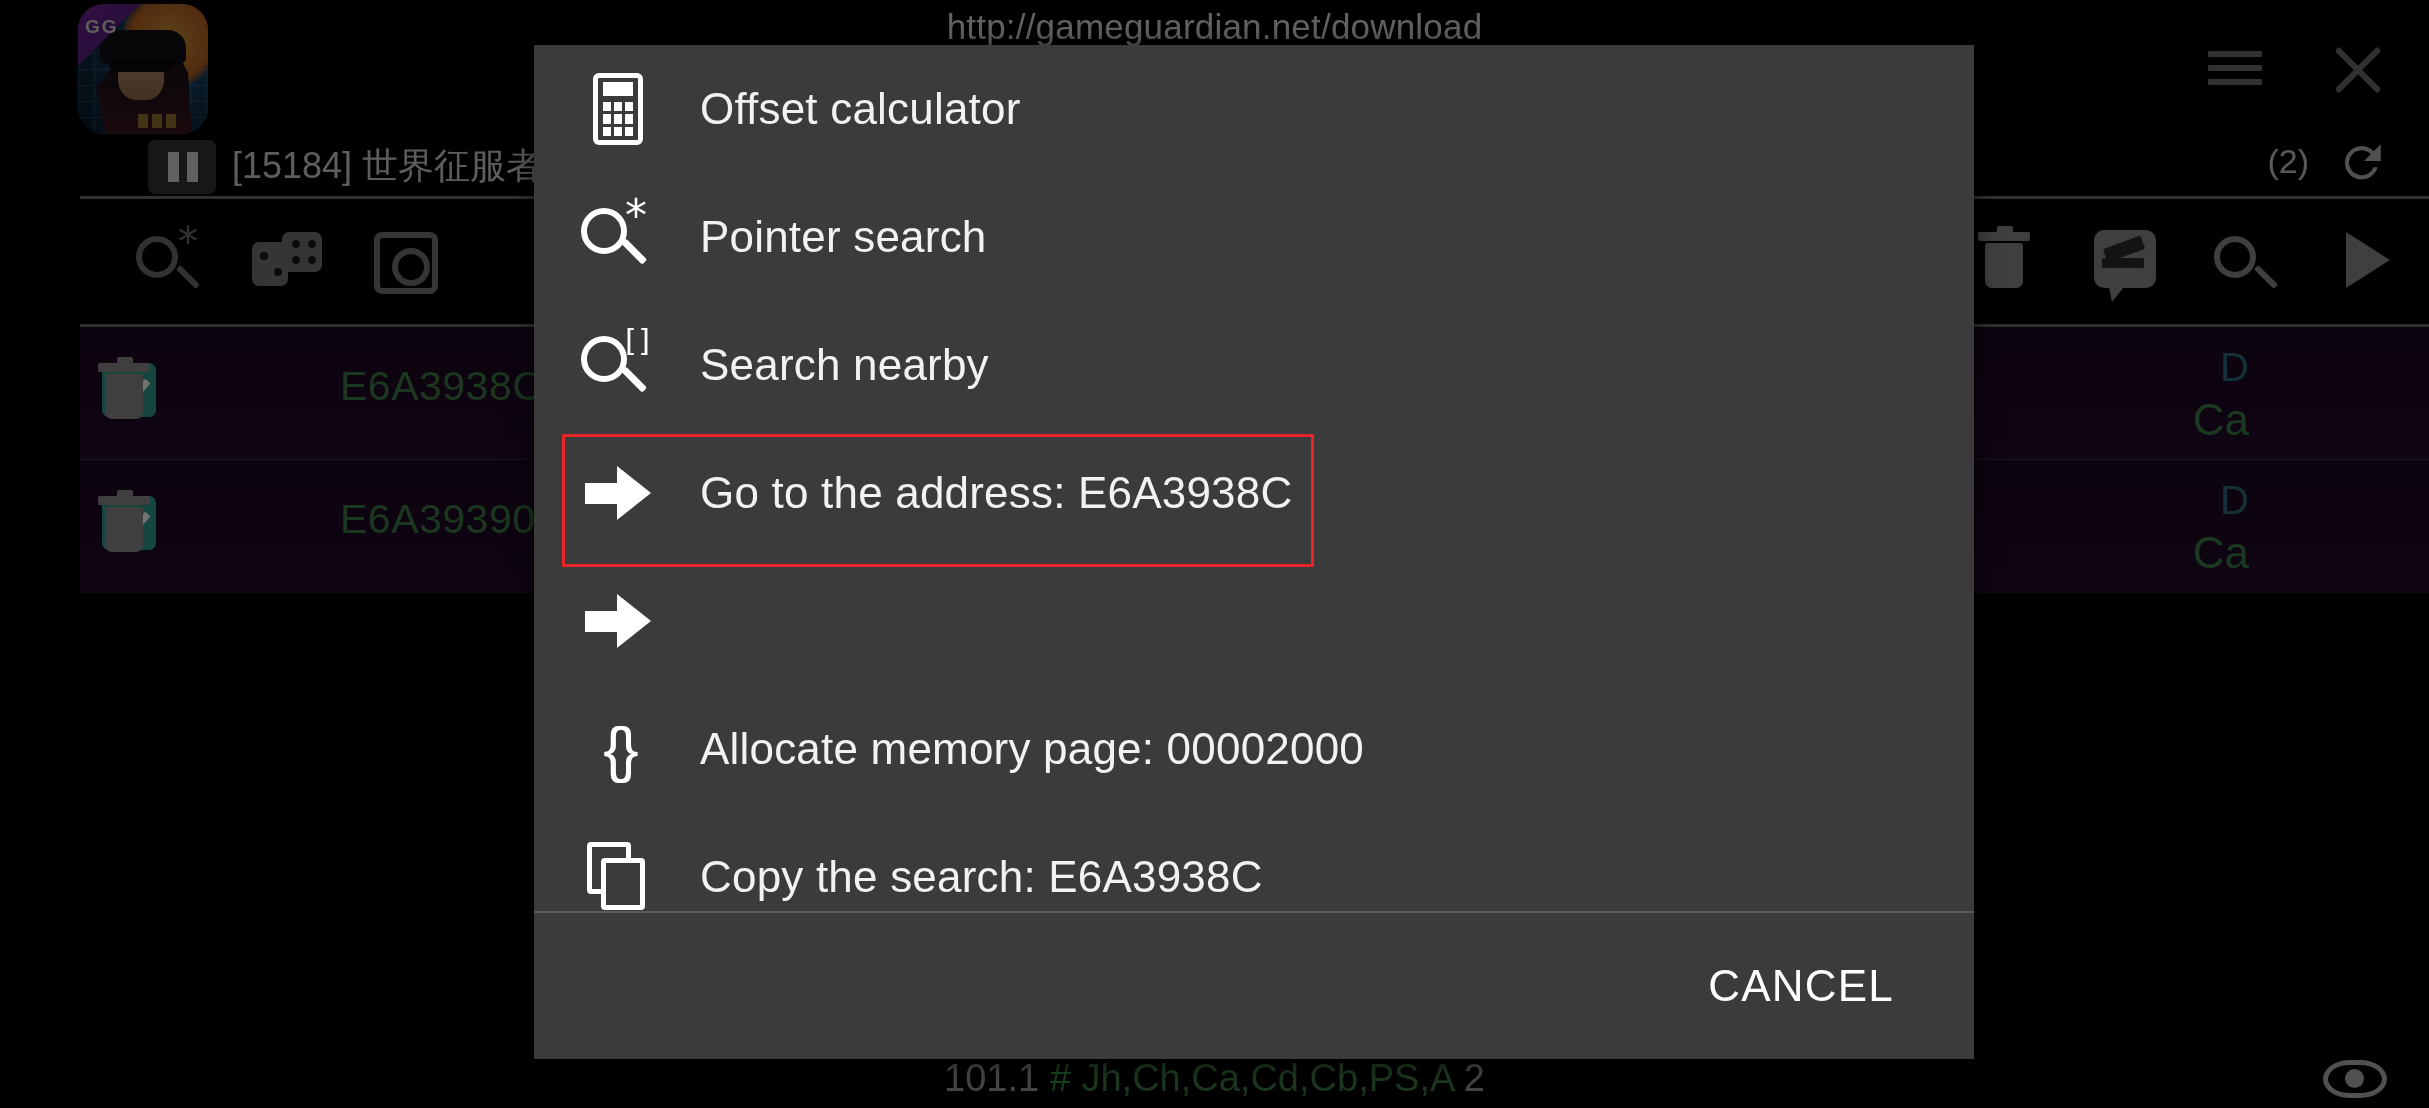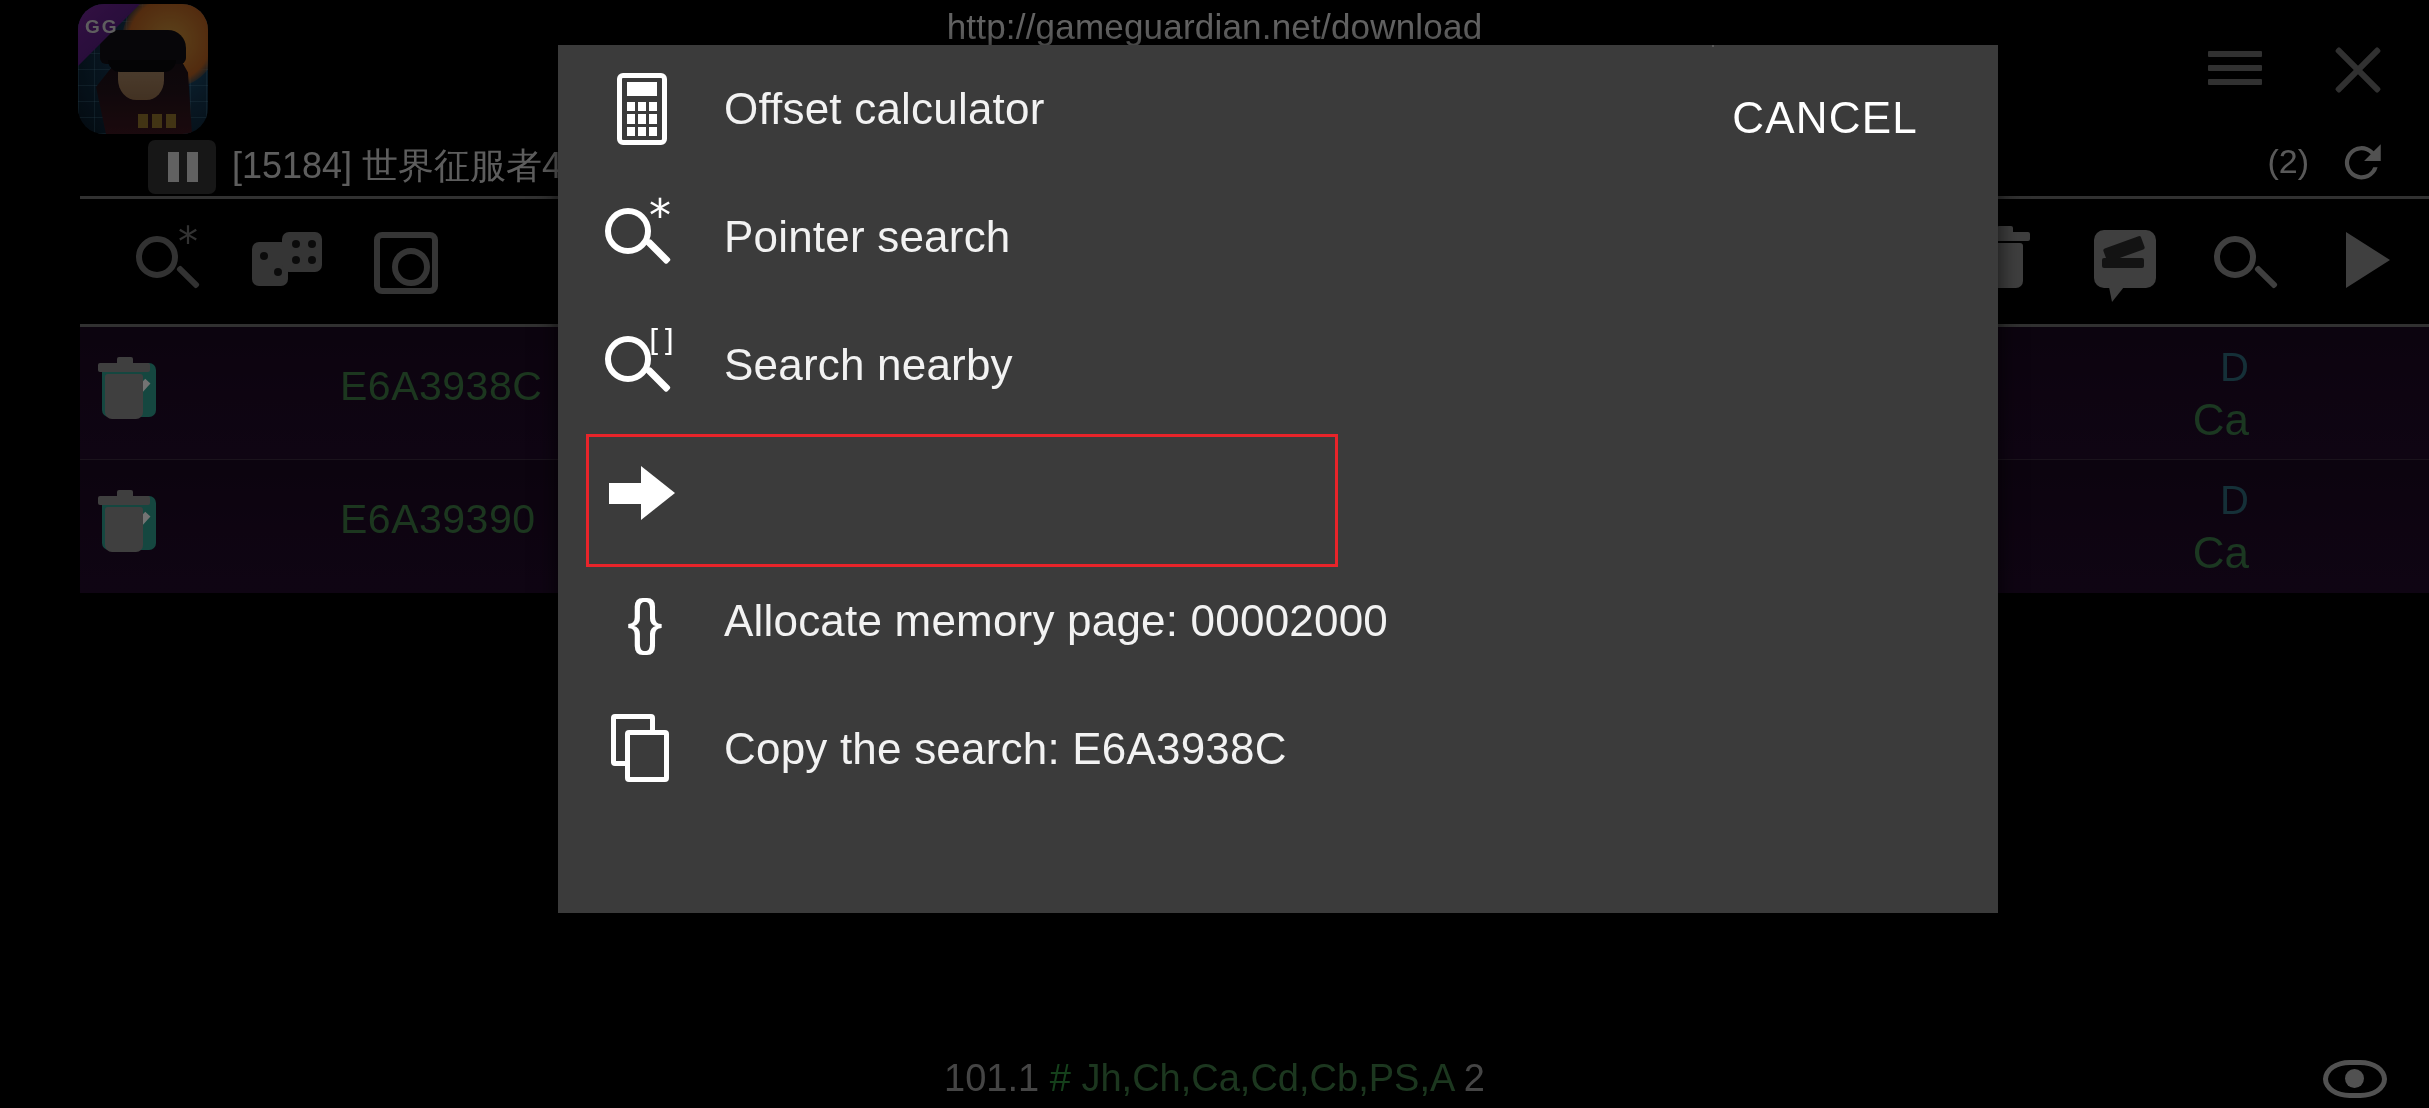--- a/index.html
+++ b/index.html
@@ -218,23 +218,23 @@
   }
   .eye .pupil {
     position: absolute; left: 22px; top: 9px; width: 19px; height: 19px;
     background: #b4b4b4; border-radius: 50%;
   }
 
   
   .scrim { position: absolute; inset: 0; background: rgba(0,0,0,0.55); }
 
   .dialog {
-    position: absolute; left: 558px; top: 45px; width: 1440px; height: 868px;
+    position: absolute; left: 534px; top: 45px; width: 1440px; height: 1014px;
     background: #3b3b3b; box-shadow: 0 2px 22px rgba(0,0,0,.7);
-    display: flex; flex-direction: row;
+    display: flex; flex-direction: column;
   }
   .dlg-list { position: relative; flex: 1 1 auto; overflow: hidden; }
 
   .mitem {
     position: relative; display: flex; align-items: center;
     height: 128px; padding-left: 36px;
   }
   .mitem .mi-icon {
     position: relative; width: 96px; height: 96px; flex: 0 0 96px;
     display: flex; align-items: center; justify-content: center;
@@ -466,28 +466,37 @@
         <div class="mi-icon">
           <div class="dmag">
               <div class="ring"></div>
               <div class="hdl"></div>
               <div class="sup brackets">[&nbsp;]</div>
             </div>
         </div>
         <div class="mi-label">Search nearby</div>
       </div>
 
-
       <div class="mitem">
         <div class="mi-icon">
           <div class="arrow-ico">
               <div class="shaft"></div>
               <div class="head"></div>
             </div>
         </div>
+        <div class="mi-label">Go to the address: E6A3938C</div>
+      </div>
+
+      <div class="mitem">
+        <div class="mi-icon">
+          <div class="arrow-ico">
+              <div class="shaft"></div>
+              <div class="head"></div>
+            </div>
+        </div>
       </div>
 
       <div class="mitem">
         <div class="mi-icon">
           <span class="braces">{}</span>
         </div>
         <div class="mi-label">Allocate memory page: 00002000</div>
       </div>
 
       <div class="mitem">

